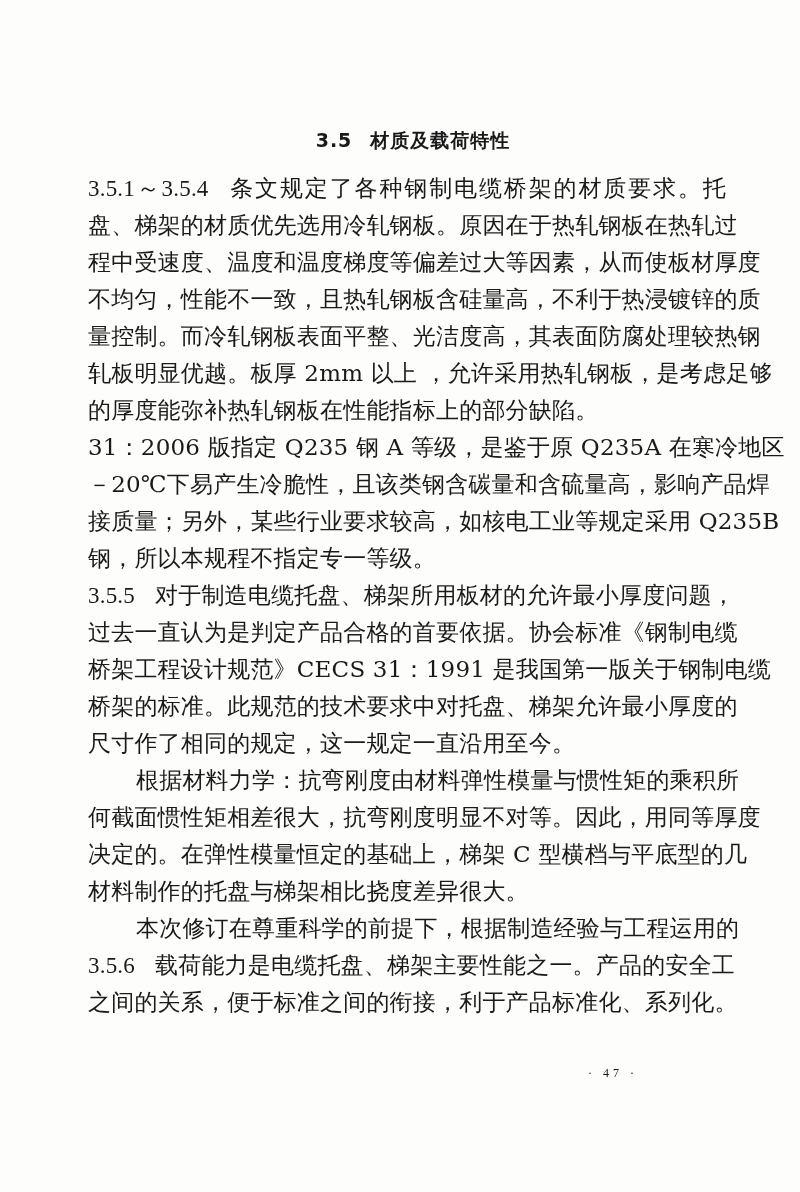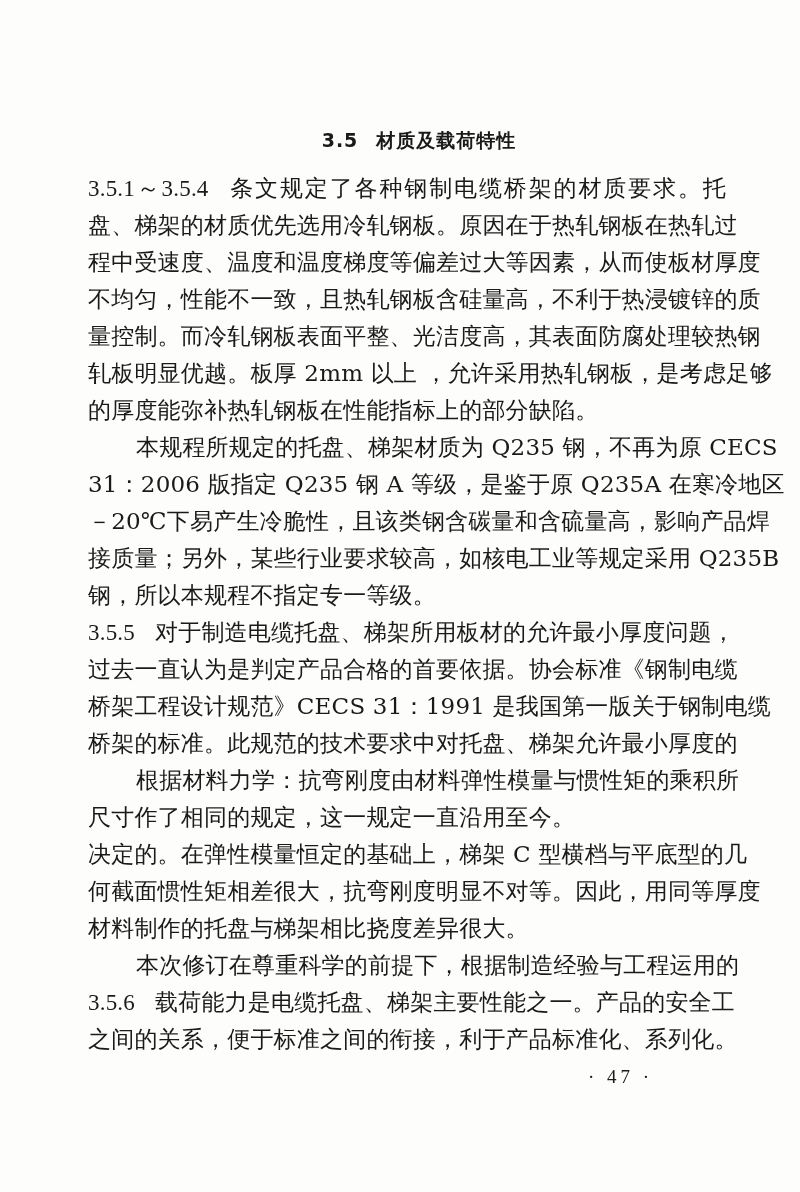--- a/index.html
+++ b/index.html
@@ -6,36 +6,36 @@
   body {
     width: 800px; height: 1192px;
     background: #fdfdfb;
     color: #1a1a1a;
     font-family: "DejaVu Serif", "Liberation Serif", serif;
     position: relative;
     overflow: hidden;
   }
   .page { position: absolute; left: 88px; top: 0; width: 638px; }
   .title {
-    position: absolute; top: 128px; left: 12px; width: 638px;
+    position: absolute; top: 128px; left: 6px; width: 638px;
     text-align: center; font-family: "DejaVu Sans", sans-serif;
     font-weight: bold; font-size: 19px; letter-spacing: 1px;
   }
   .title .num { margin-right: 18px; }
   .body { position: absolute; top: 170px; left: 0; width: 638px; }
   .line {
     height: 37px; line-height: 37px; font-size: 23px;
     white-space: nowrap; text-align: justify; text-align-last: justify;
     letter-spacing: 0.2px;
   }
   .line.last { text-align-last: left; }
   .line.indent { padding-left: 48px; }
   .clause { font-family: "Liberation Serif", serif; font-weight: normal; margin-right: 20px; }
   .pageno {
-    position: absolute; top: 1066px; left: 588px; font-size: 19px;
+    position: absolute; top: 1066px; left: 588px; font-size: 12px;
     font-family: "Liberation Serif", serif; letter-spacing: 4px;
   }
 </style>
 </head>
 <body>
 
 <div class="page">
   <div class="title">
     <span class="num">3.5</span><span>材质及载荷特性</span>
   </div>
@@ -43,35 +43,34 @@
   <div class="body">
 
     <div class="line"><span class="clause">3.5.1～3.5.4</span><span>条文规定了各种钢制电缆桥架的材质要求。托</span></div>
     <div class="line">盘、梯架的材质优先选用冷轧钢板。原因在于热轧钢板在热轧过</div>
     <div class="line">程中受速度、温度和温度梯度等偏差过大等因素，从而使板材厚度</div>
     <div class="line">不均匀，性能不一致，且热轧钢板含硅量高，不利于热浸镀锌的质</div>
     <div class="line">量控制。而冷轧钢板表面平整、光洁度高，其表面防腐处理较热钢</div>
     <div class="line">轧板明显优越。板厚 2mm 以上 ，允许采用热轧钢板，是考虑足够</div>
     <div class="line last">的厚度能弥补热轧钢板在性能指标上的部分缺陷。</div>
 
-    <div class="line indent">本规程所规定的托盘、梯架材质为 Q235 钢，不再为原 CECS</div>
     <div class="line">31：2006 版指定 Q235 钢 A 等级，是鉴于原 Q235A 在寒冷地区</div>
     <div class="line">－20℃下易产生冷脆性，且该类钢含碳量和含硫量高，影响产品焊</div>
     <div class="line">接质量；另外，某些行业要求较高，如核电工业等规定采用 Q235B</div>
     <div class="line last">钢，所以本规程不指定专一等级。</div>
 
     <div class="line"><span class="clause">3.5.5</span><span>对于制造电缆托盘、梯架所用板材的允许最小厚度问题，</span></div>
     <div class="line">过去一直认为是判定产品合格的首要依据。协会标准《钢制电缆</div>
     <div class="line">桥架工程设计规范》CECS 31：1991 是我国第一版关于钢制电缆</div>
     <div class="line">桥架的标准。此规范的技术要求中对托盘、梯架允许最小厚度的</div>
+    <div class="line last">尺寸作了相同的规定，这一规定一直沿用至今。</div>
+
     <div class="line indent">根据材料力学：抗弯刚度由材料弹性模量与惯性矩的乘积所</div>
-
-    <div class="line last">尺寸作了相同的规定，这一规定一直沿用至今。</div>
+    <div class="line">何截面惯性矩相差很大，抗弯刚度明显不对等。因此，用同等厚度</div>
     <div class="line">决定的。在弹性模量恒定的基础上，梯架 C 型横档与平底型的几</div>
-    <div class="line">何截面惯性矩相差很大，抗弯刚度明显不对等。因此，用同等厚度</div>
     <div class="line last">材料制作的托盘与梯架相比挠度差异很大。</div>
 
     <div class="line indent">本次修订在尊重科学的前提下，根据制造经验与工程运用的</div>
 
     <div class="line"><span class="clause">3.5.6</span><span>载荷能力是电缆托盘、梯架主要性能之一。产品的安全工</span></div>
     <div class="line last">之间的关系，便于标准之间的衔接，利于产品标准化、系列化。</div>
   </div>
 </div>
 
 <div class="pageno">· 47 ·</div>

